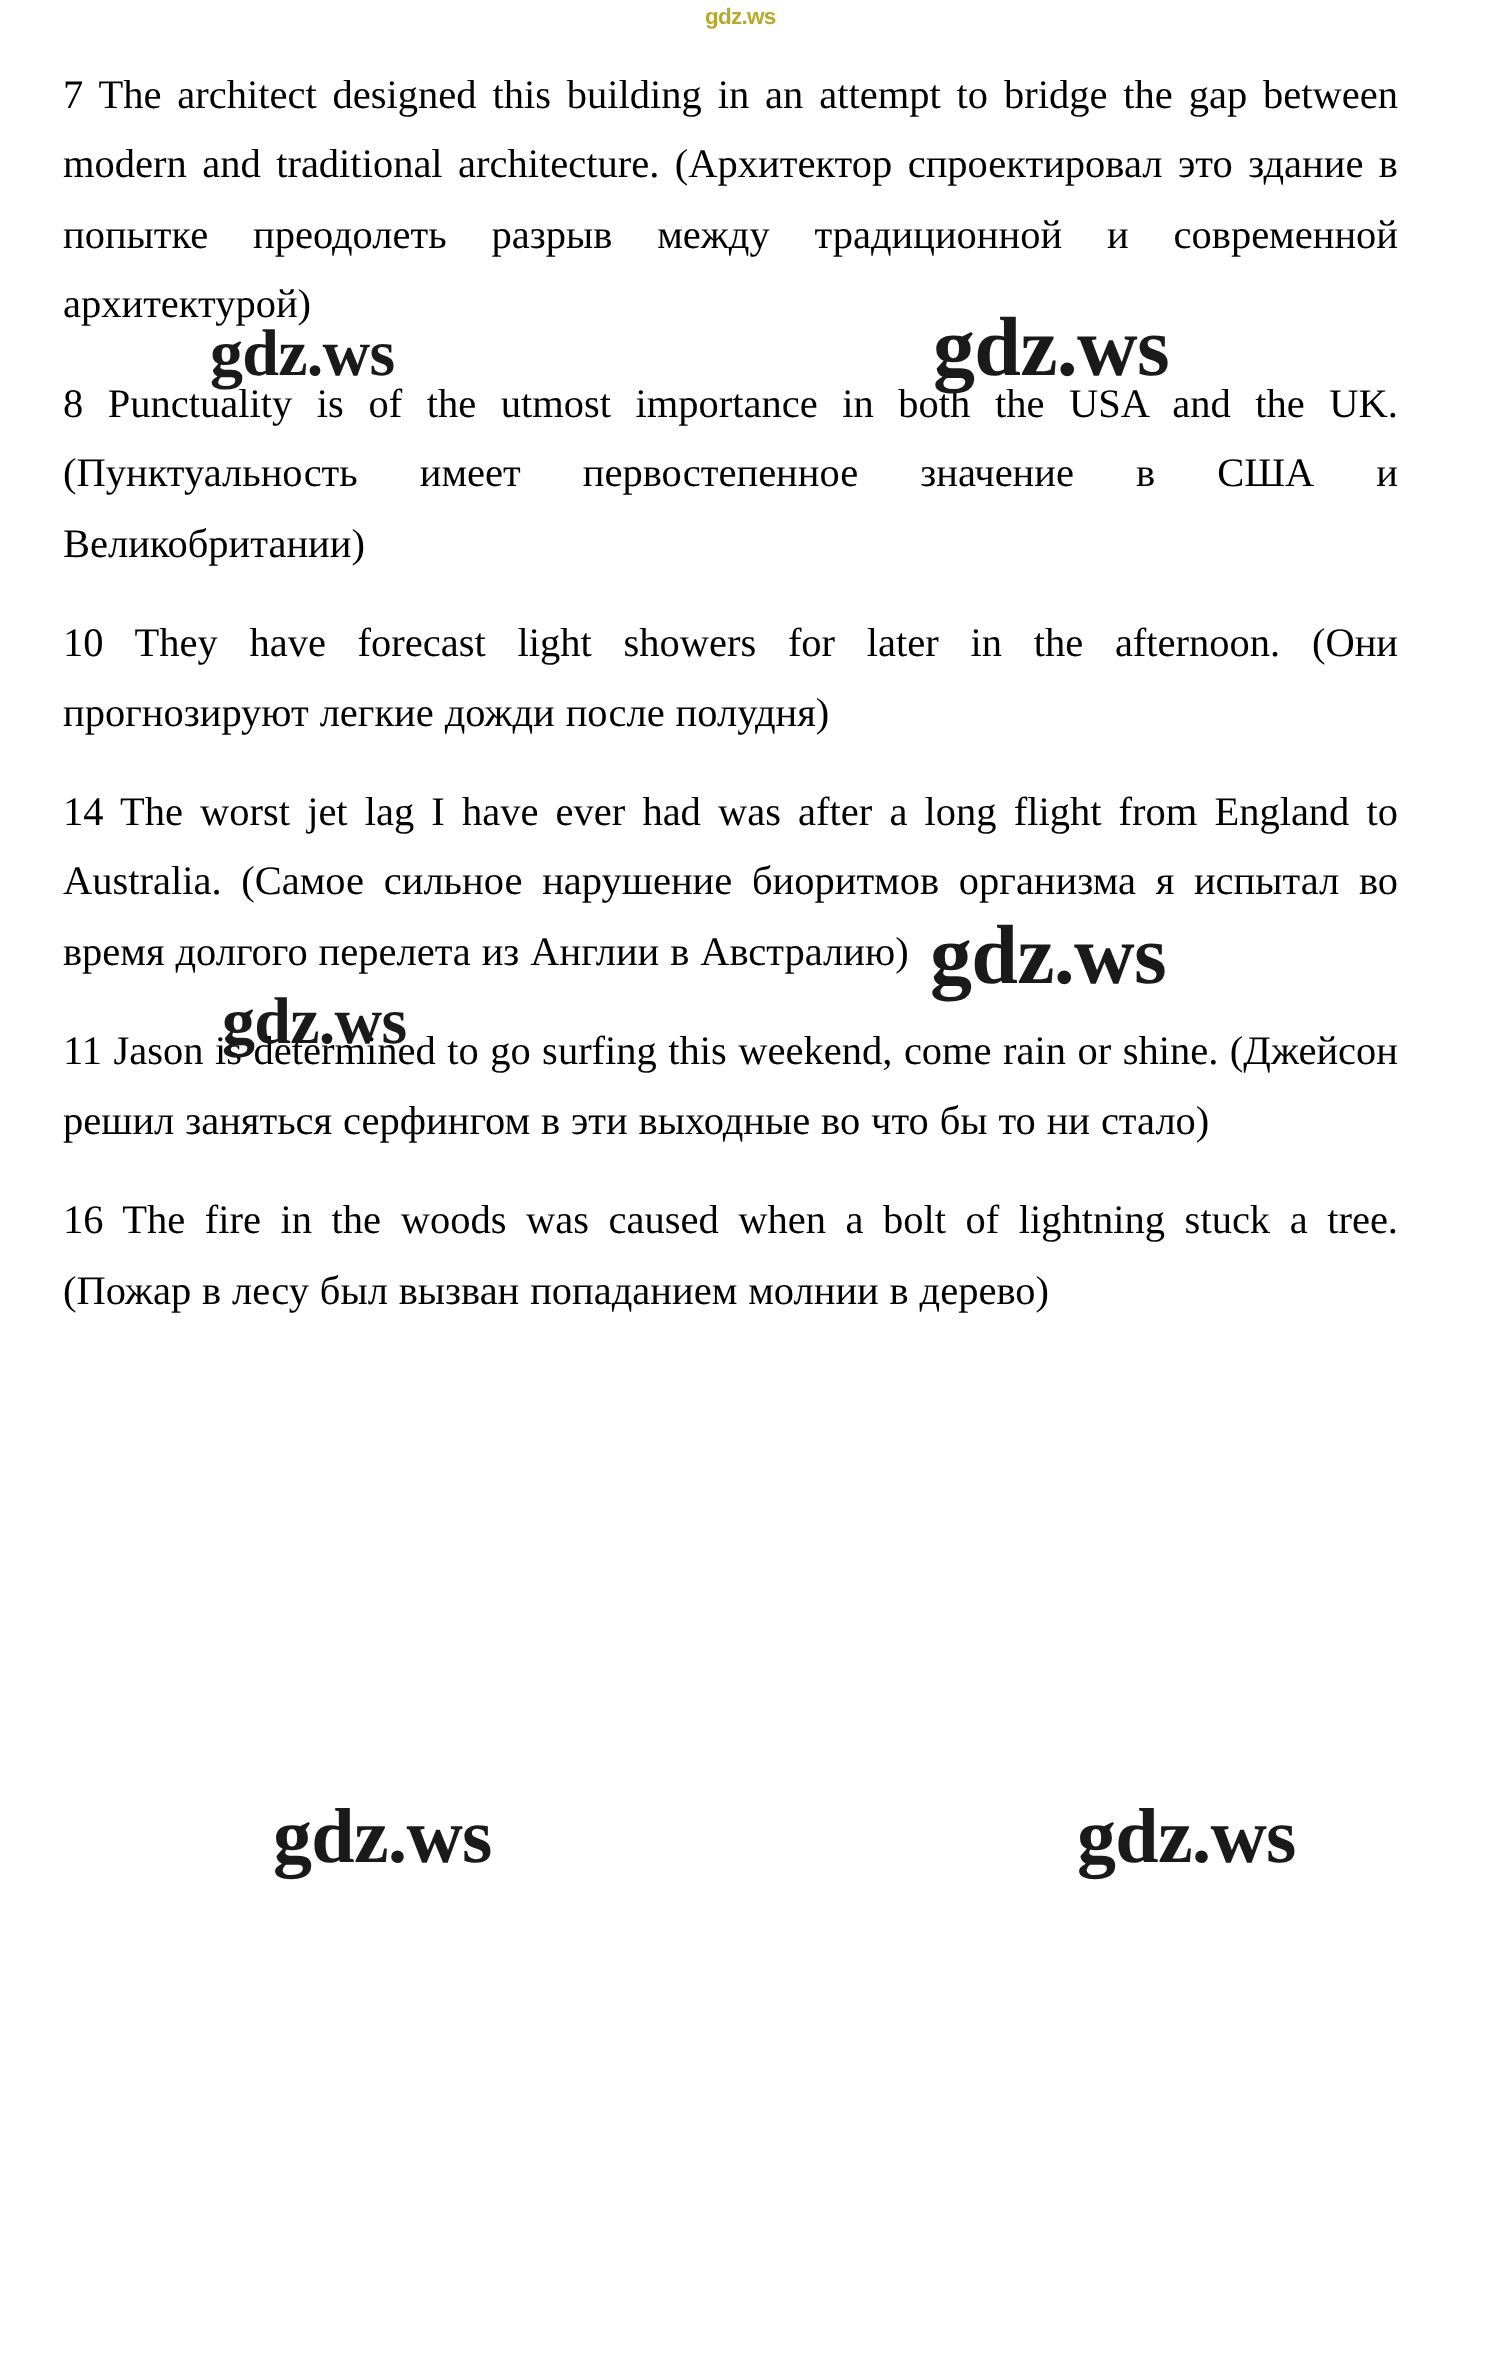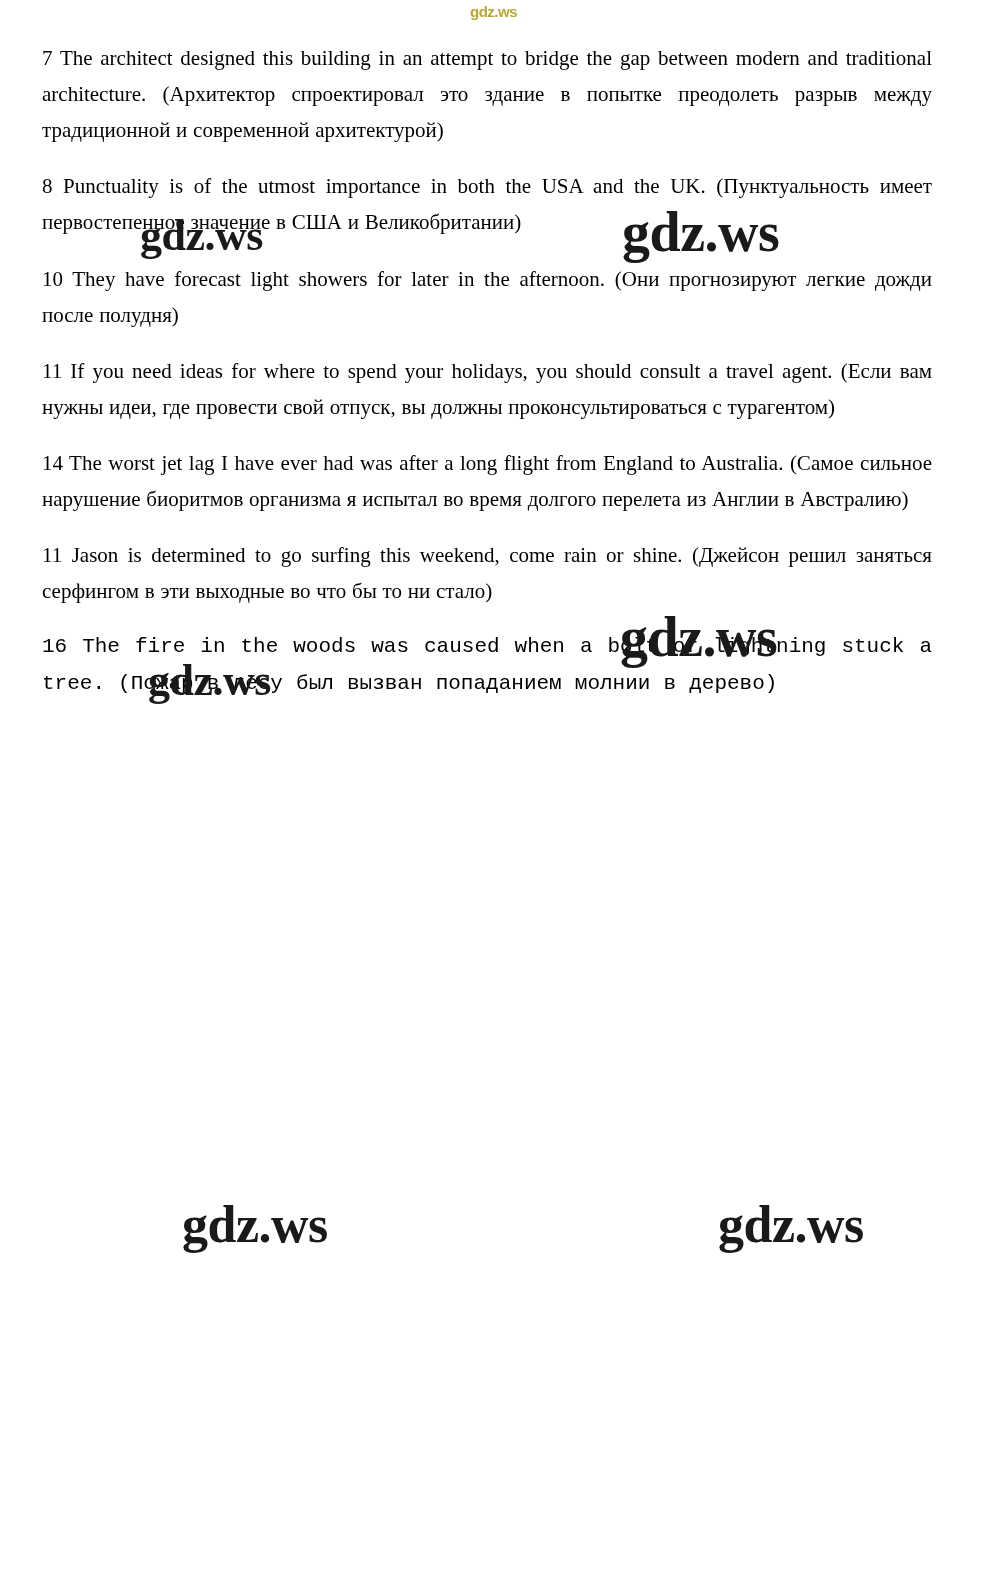--- a/index.html
+++ b/index.html
@@ -21,28 +21,28 @@
     width: 912px;
     height: 1575px;
   }
   .content {
     position: absolute;
     left: 42px;
     top: 40px;
     width: 902px;
   }
   .para {
-    font-size: 21px;
+    font-size: 27px;
     line-height: 1.72;
     text-align: justify;
     text-justify: inter-word;
     margin: 0 12px 20px 0;
     word-spacing: 0.5px;
   }
-  .para:last-child { margin-bottom: 0; font-family: Liberation Mono, monospace; }
+  .para:last-child { margin-bottom: 0; }
 
   
   .wm {
     position: absolute;
     font-family: "Liberation Serif", serif;
     font-weight: bold;
     color: #1a1a1a;
     white-space: nowrap;
     pointer-events: none;
     letter-spacing: -0.5px;
@@ -58,21 +58,20 @@
 <body>
 
 <div class="page">
 
   <div class="wm wm-top" style="left:470px; top:3px;">gdz.ws</div>
 
   <div class="content">
     <p class="para">7 The architect designed this building in an attempt to bridge the gap between modern and traditional architecture. (Архитектор спроектировал это здание в попытке преодолеть разрыв между традиционной и современной архитектурой)</p>
     <p class="para">8 Punctuality is of the utmost importance in both the USA and the UK. (Пунктуальность имеет первостепенное значение в США и Великобритании)</p>
     <p class="para">10 They have forecast light showers for later in the afternoon. (Они прогнозируют легкие дожди после полудня)</p>
-    <p class="para">11 If you need ideas for where to spend your holidays, you should consult a travel agent. (Если вам нужны идеи, где провести свой отпуск, вы должны проконсультироваться с турагентом)</p>
     <p class="para">14 The worst jet lag I have ever had was after a long flight from England to Australia. (Самое сильное нарушение биоритмов организма я испытал во время долгого перелета из Англии в Австралию)</p>
     <p class="para">11 Jason is determined to go surfing this weekend, come rain or shine. (Джейсон решил заняться серфингом в эти выходные во что бы то ни стало)</p>
     <p class="para">16 The fire in the woods was caused when a bolt of lightning stuck a tree. (Пожар в лесу был вызван попаданием молнии в дерево)</p>
   </div>
 
   <div id="wm-layer">
       <div class="wm" style="left: 140px; top: 210px; font-size: 44px;">gdz.ws</div>
       <div class="wm" style="left: 622px; top: 200px; font-size: 56px;">gdz.ws</div>
       <div class="wm" style="left: 620px; top: 605px; font-size: 56px;">gdz.ws</div>
       <div class="wm" style="left: 148px; top: 655px; font-size: 44px;">gdz.ws</div>

